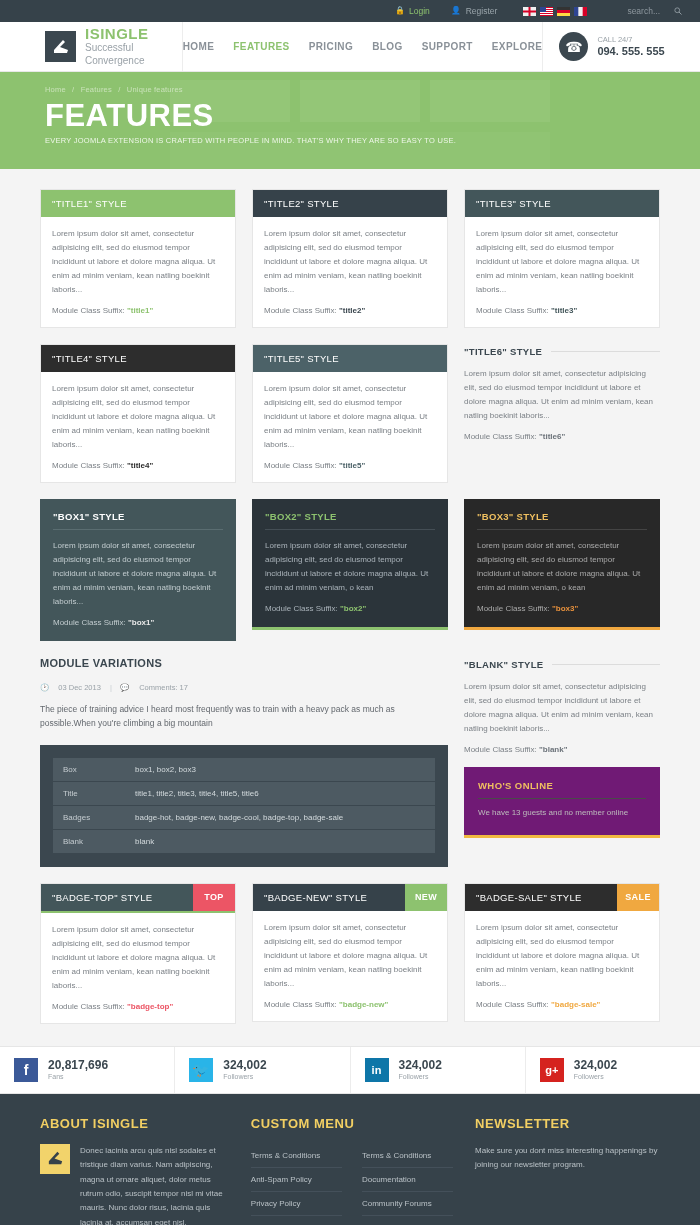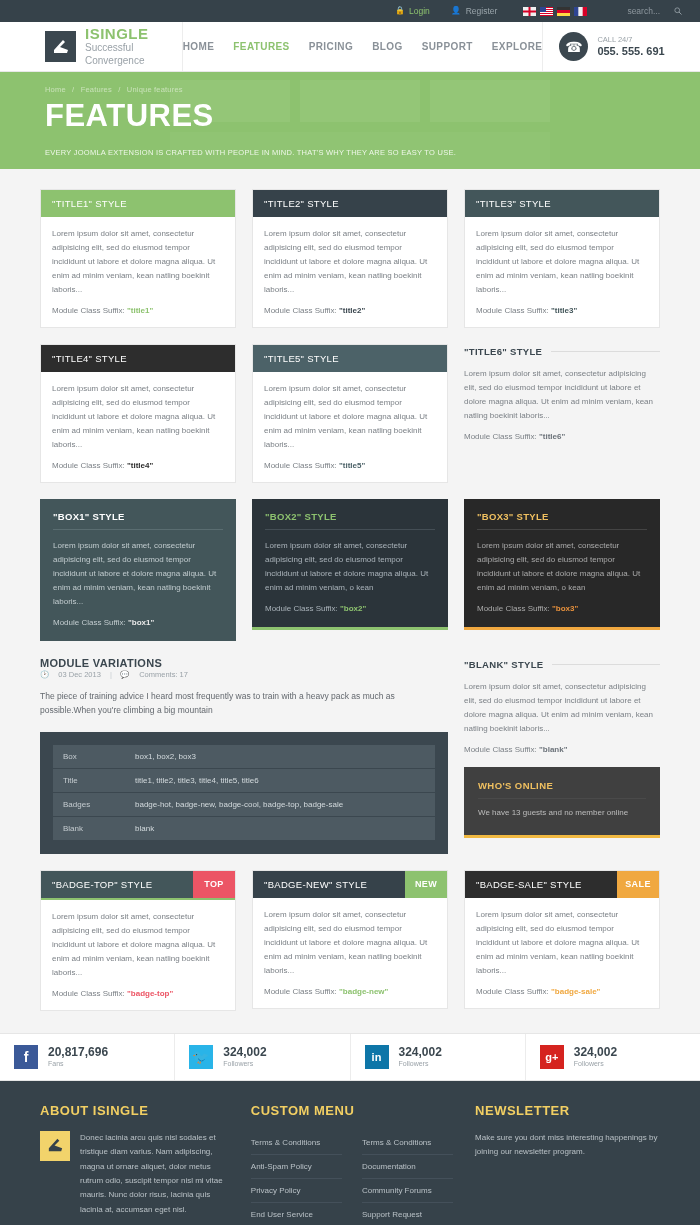--- a/index.html
+++ b/index.html
@@ -100,21 +100,21 @@
   }
   .hero-inner { position: relative; padding: 13px 0 0 45px; }
   .crumbs { font-size: 7.5px; color: #e2f0d8; letter-spacing: .2px; }
   .crumbs span { margin: 0 4px; opacity: .7; }
   .hero-title {
     font-size: 31px; font-weight: bold; color: #fff;
     letter-spacing: .5px; line-height: 1.15; margin-top: 4px;
   }
   .hero-sub {
     font-size: 7.5px; color: #eef7e8; letter-spacing: .25px;
-    margin-top: 14px; text-transform: uppercase;
+    margin-top: 2px; text-transform: uppercase;
   }
 
   
   .main { padding: 20px 0 0; }
   .row3 { display: flex; gap: 16px; margin-bottom: 16px; }
   .col { width: 196px; }
 
   .panel { background: #fff; border: 1px solid #e6e6e6; }
   .panel-head {
     padding: 8px 11px; font-size: 9.5px; letter-spacing: .3px;
@@ -161,39 +161,39 @@
   .box2 .suffix b { color: #8dc26f; }
   .box3 { background: #282828; border-bottom: 3px solid #f0a840; }
   .box3 .bt { color: #f0c060; border-bottom: 1px solid #444; }
   .box3 p, .box3 .suffix { color: #aaa; }
   .box3 .suffix b { color: #e8913c; }
   .box1 .suffix b { color: #e8e8e8; }
 
   
   .mv-title {
     font-size: 11px; font-weight: bold; color: #3b474f;
-    letter-spacing: .3px; margin-bottom: 1px;
+    letter-spacing: .3px; margin-bottom: 14px;
   }
   .mv-meta {
     font-size: 7.5px; color: #9aa2a8; display: flex; gap: 9px;
     align-items: center; margin-bottom: 10px;
   }
   .mv-meta .sep { color: #c8ced2; }
   .mv-desc { font-size: 8.5px; line-height: 1.7; color: #63686e; margin-bottom: 14px; }
   .mv-table-wrap { background: #3b474f; padding: 13px; }
   .mv-table { width: 100%; border-collapse: collapse; }
   .mv-table td {
     background: #4d5a62; color: #d3dadd; font-size: 8px;
     padding: 7px 10px; border-bottom: 1px solid #3b474f;
   }
   .mv-table td.k { width: 72px; color: #c5ccd0; }
 
   
   .who {
-    background: #404040; border-bottom: 3px solid #f0b840;
+    background: #701a75; border-bottom: 3px solid #f0b840;
     padding: 13px 14px 15px; margin-top: 13px;
   }
   .who-t {
     font-size: 9.5px; font-weight: bold; color: #f0c060;
     letter-spacing: .4px; padding-bottom: 7px; margin-bottom: 8px;
     border-bottom: 1px solid #4a4a4a;
   }
   .who p { font-size: 8px; color: #bdbdbd; line-height: 1.6; }
 
   
@@ -341,21 +341,21 @@
     <a href="#" class="active">FEATURES</a>
     <a href="#">PRICING</a>
     <a href="#">BLOG</a>
     <a href="#">SUPPORT</a>
     <a href="#">EXPLORE</a>
   </div>
   <div class="call-zone">
     <div class="phone-circle">☎</div>
     <div>
       <div class="call-label">CALL 24/7</div>
-      <div class="call-number">055. 555. 691</div>
+      <div class="call-number">094. 555. 555</div>
     </div>
   </div>
 </div>
 
 <div class="hero">
   <div class="hero-ghost">
     <div class="g-card" style="left:170px;top:8px;width:120px;height:42px;"></div>
     <div class="g-card" style="left:300px;top:8px;width:120px;height:42px;"></div>
     <div class="g-card" style="left:430px;top:8px;width:120px;height:42px;"></div>
     <div class="g-card" style="left:170px;top:60px;width:380px;height:40px;opacity:.3;"></div>

